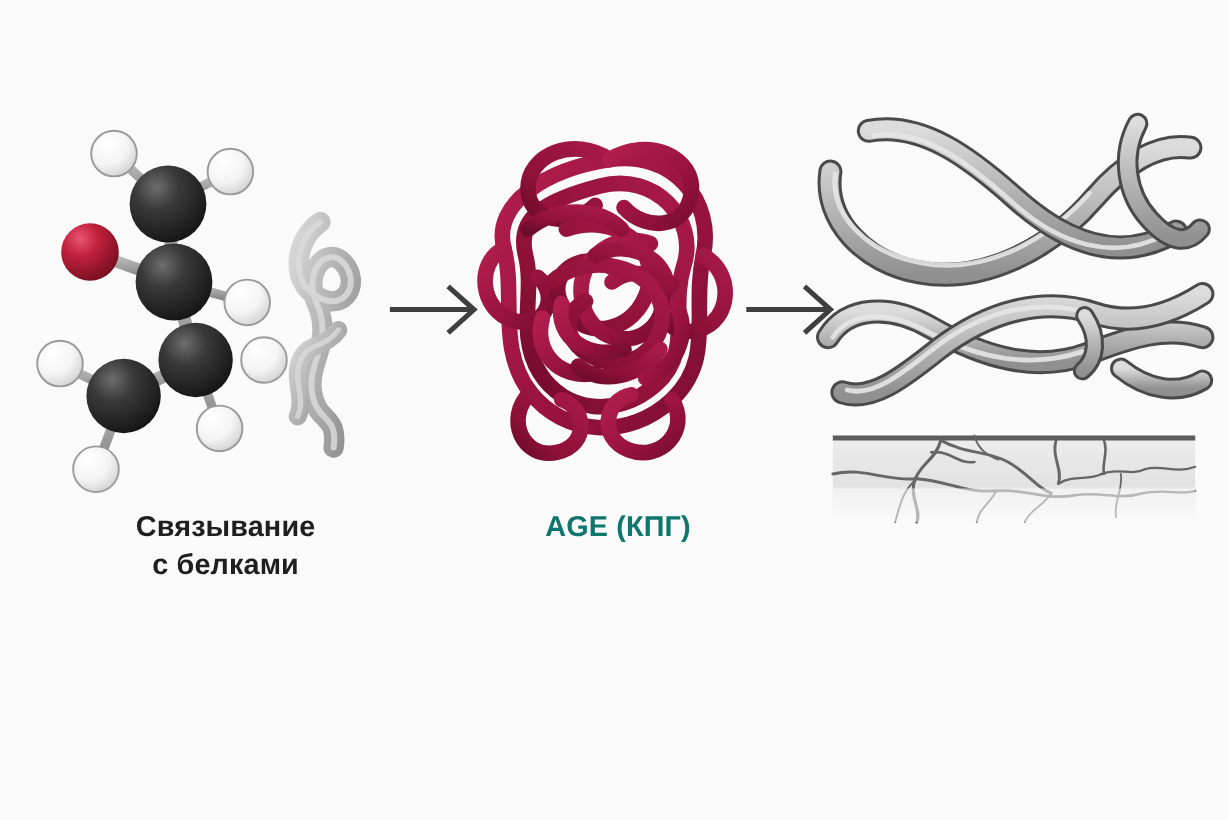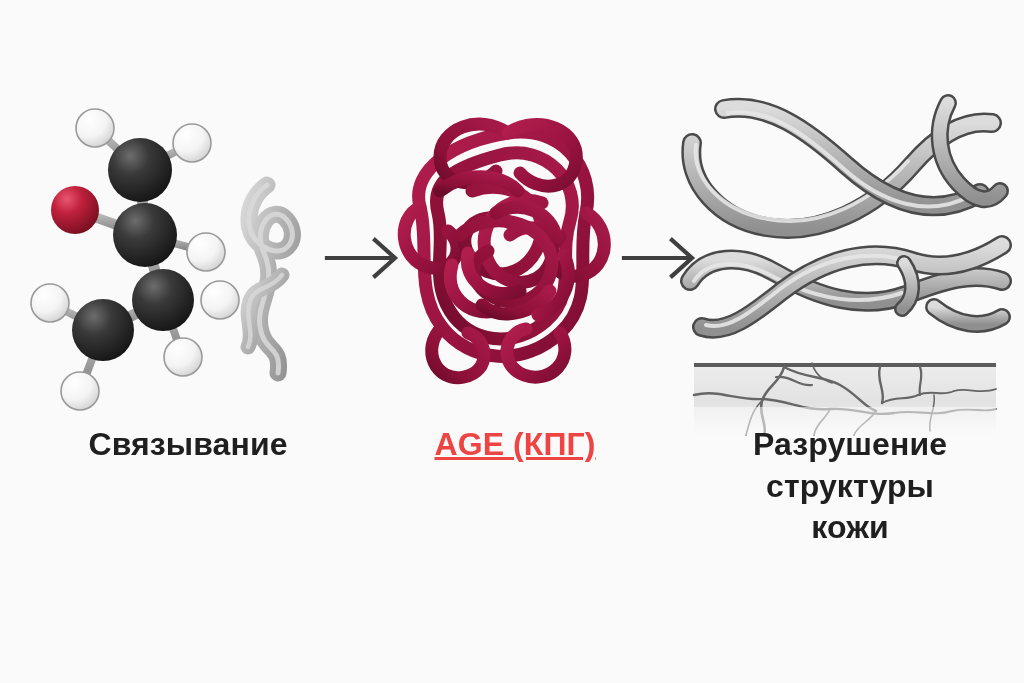--- a/index.html
+++ b/index.html
@@ -36,30 +36,30 @@
 
   #arrow-1 { left: 325px; top: 235px; width: 78px; height: 46px; }
   #arrow-2 { left: 622px; top: 235px; width: 78px; height: 46px; }
 
   
   .caption {
     position: absolute;
     text-align: center;
     line-height: 1.30;
     color: #1f1f1f;
-    font-size: 32px;
+    font-size: 24px;
     font-weight: 700;
     letter-spacing: 0.1px;
   }
   #caption-1 { left: 38px;  top: 424px; width: 300px; }
   #caption-2 { left: 360px; top: 424px; width: 310px; }
   #caption-3 { left: 700px; top: 424px; width: 300px; }
 
   .caption .line { display: block; white-space: nowrap; }
-  .caption .accent { color: #ef4444; text-decoration: underline; }
+  .caption .accent { color: #0f766e; }
 
   svg { display: block; overflow: visible; }
 </style>
 </head>
 <body style="background: rgb(250, 250, 250);">
 
 <div id="page">
   <div class="stage">
 
     <div class="panel" id="panel-1">
@@ -278,26 +278,22 @@
             <path d="M84 304 C 72 314 70 326 66 340" stroke-width="1.6"></path>
             <path d="M254 300 C 256 314 248 322 250 336" stroke-width="1.5"></path>
           </g>
           <rect x="14" y="312" width="302" height="28" fill="#fafafa" opacity="0.55"></rect>
         </g>
       </svg>
     </div>
 
     <div class="caption" id="caption-1">
       <span class="line">Связывание</span>
+      <span class="line">с белками</span>
     </div>
 
     <div class="caption" id="caption-2">
       <span class="line accent">AGE (КПГ)</span>
     </div>
 
-    <div class="caption" id="caption-3">
-      <span class="line">Разрушение</span>
-      <span class="line">структуры</span>
-      <span class="line">кожи</span>
-    </div>
 
   </div>
 </div>
 
 </body></html>

